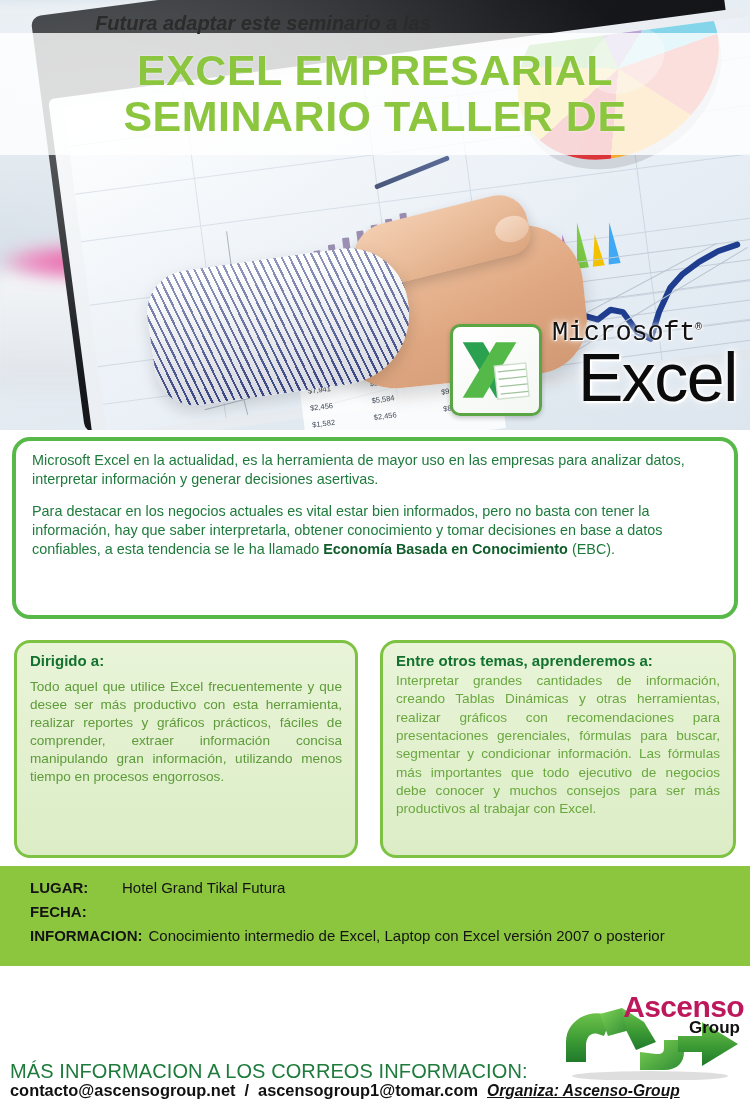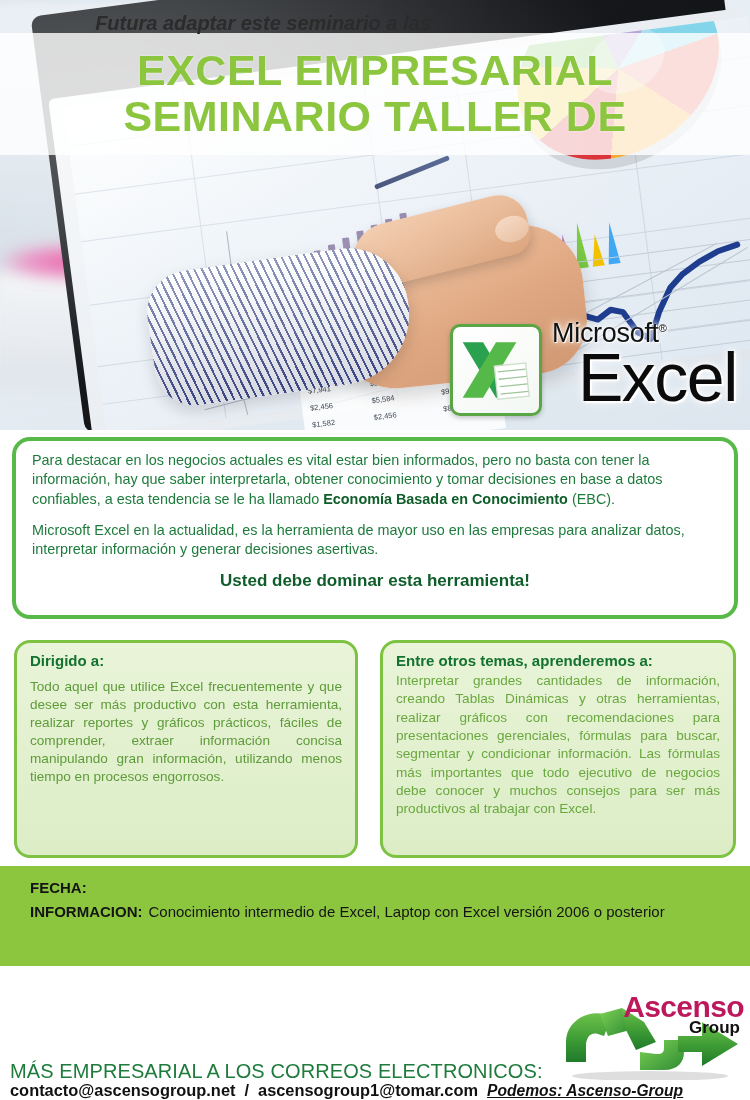--- a/index.html
+++ b/index.html
@@ -159,21 +159,21 @@
   .excel-badge {
     position: absolute; left: 0; top: 14px; width: 92px; height: 92px;
     background: linear-gradient(150deg,#ffffff,#f3f7f2);
     border: 3px solid #5aa544; border-radius: 10px;
     box-shadow: 0 2px 5px rgba(0,0,0,.22);
     overflow: hidden;
   }
   .excel-x { position: absolute; inset: 6px; }
   .excel-word-ms {
     position: absolute; left: 102px; top: 8px; font-size: 27px; color: #111;
-    font-family: Liberation Sans, sans-serif; letter-spacing: -.3px;
+    font-family: Liberation Mono, monospace; letter-spacing: -.3px;
     text-shadow: 0 0 4px #fff, 0 0 9px #fff, 1px 1px 0 #fff;
   }
   .excel-word-ms sup { font-size: 11px; vertical-align: super; }
   .excel-word-x {
     position: absolute; left: 100px; top: 33px; font-size: 68px; color: #0b0b0b;
     line-height: 1; letter-spacing: -1.5px;
     text-shadow: 0 0 5px #fff, 0 0 11px #fff, 2px 2px 0 #fff;
     margin-left: 28px;
   }
 
@@ -408,60 +408,63 @@
       <div class="excel-word-x">Excel</div>
     </div>
 
     <div class="title-band">
       <div class="title-line">EXCEL EMPRESARIAL</div>
       <div class="title-line">SEMINARIO TALLER DE</div>
     </div>
   </div>
 
   <div class="intro-box">
+    <div class="intro-p">Microsoft Excel en la actualidad, es la herramienta de mayor uso en las empresas para analizar datos, interpretar información y generar decisiones asertivas.</div>
     <div class="intro-p">
       <span>Para destacar en los negocios actuales es vital estar bien informados, pero no basta con tener la información, hay que saber interpretarla, obtener conocimiento y tomar decisiones en base a datos confiables, a esta tendencia se le ha llamado </span><b>Economía Basada en Conocimiento</b><span> (EBC).</span>
     </div>
-    <div class="intro-p">Microsoft Excel en la actualidad, es la herramienta de mayor uso en las empresas para analizar datos, interpretar información y generar decisiones asertivas.</div>
-    <div class="intro-cta">Usted debe dominar esta herramienta!</div>
   </div>
 
   <div class="col col-left">
     <div class="col-head">Dirigido a:</div>
     <div class="col-body">Todo aquel que utilice Excel frecuentemente y que desee ser más productivo con esta herramienta, realizar reportes y gráficos prácticos, fáciles de comprender, extraer información concisa manipulando gran información, utilizando menos tiempo en procesos engorrosos.</div>
   </div>
 
   <div class="col col-right">
     <div class="col-head tight">Entre otros temas, aprenderemos a:</div>
     <div class="col-body">Interpretar grandes cantidades de información, creando Tablas Dinámicas y otras herramientas, realizar gráficos con recomendaciones para presentaciones gerenciales, fórmulas para buscar, segmentar y condicionar información. Las fórmulas más importantes que todo ejecutivo de negocios debe conocer y muchos consejos para ser más productivos al trabajar con Excel.</div>
   </div>
 
   <div class="info-band">
     <div class="info-row">
+      <span class="info-key k1">LUGAR:</span>
+      <span class="info-val">Hotel Grand Tikal Futura</span>
+    </div>
+    <div class="info-row">
       <span class="info-key k2">FECHA:</span>
     </div>
     <div class="info-row">
       <span class="info-key k3">INFORMACION:</span>
-      <span class="info-val">Conocimiento intermedio de Excel, Laptop con Excel versión 2006 o posterior</span>
+      <span class="info-val">Conocimiento intermedio de Excel, Laptop con Excel versión 2007 o posterior</span>
     </div>
   </div>
 
   <div class="footer"></div>
 
   <div class="adapt">
     <div>Futura adaptar este seminario a las</div>
   </div>
 
-  <div class="more-info">MÁS EMPRESARIAL A LOS CORREOS ELECTRONICOS:</div>
+  <div class="more-info">MÁS INFORMACION A LOS CORREOS INFORMACION:</div>
 
   <div class="emails">
     <span>contacto@ascensogroup.net</span>
     <span class="sep">/</span>
     <span>ascensogroup1@tomar.com</span>
-    <span class="organiza">Podemos: Ascenso-Group</span>
+    <span class="organiza">Organiza: Ascenso-Group</span>
   </div>
 
   <div class="logo-wrap">
     <svg class="ribbon" viewBox="0 0 186 84">
       <defs>
         <linearGradient id="g1" x1="0" y1="0" x2="0" y2="1">
           <stop offset="0%" stop-color="#6cc24a"></stop>
             <stop offset="55%" stop-color="#3d9b35"></stop>
             <stop offset="100%" stop-color="#1f7a2a"></stop>
         </linearGradient>

